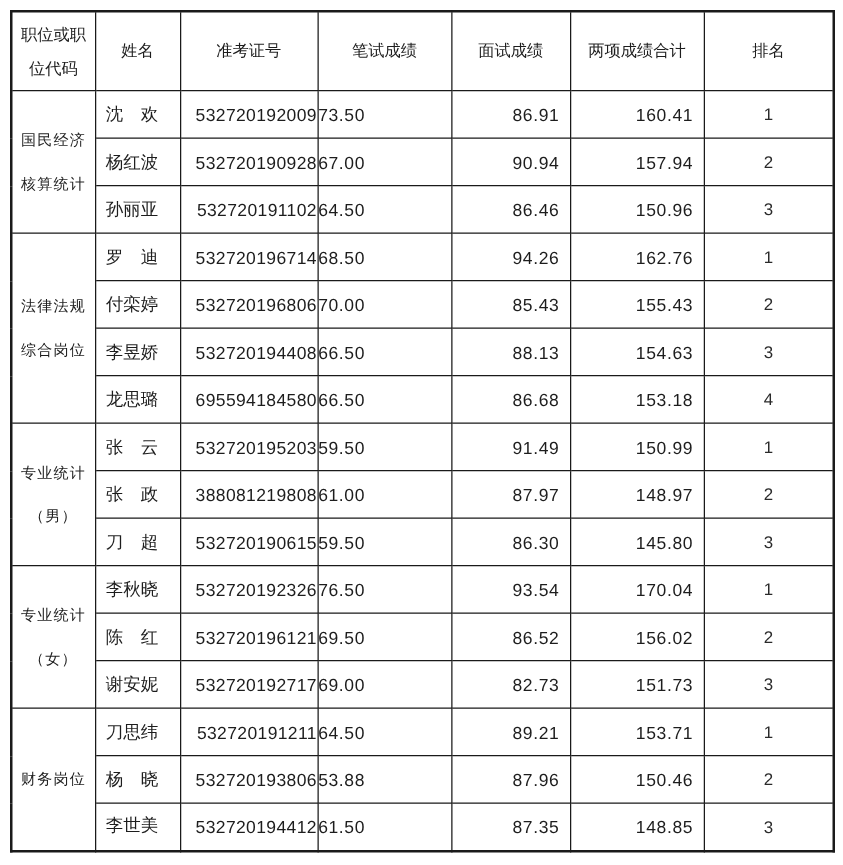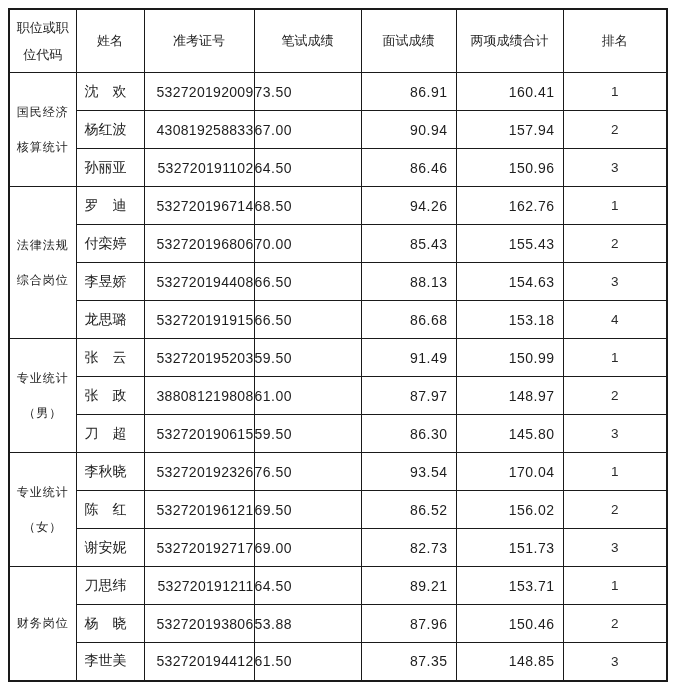--- a/index.html
+++ b/index.html
@@ -107,21 +107,21 @@
 核算统计</td>
           <td class="name-cell">沈　欢</td>
           <td class="ticket-cell">532720192009</td>
           <td class="written-cell">73.50</td>
           <td class="interview-cell">86.91</td>
           <td class="total-cell">160.41</td>
           <td class="rank-cell">1</td>
         </tr>
         <tr>
           <td class="name-cell">杨红波</td>
-          <td class="ticket-cell">430819258833</td>
+          <td class="ticket-cell">532720190928</td>
           <td class="written-cell">67.00</td>
           <td class="interview-cell">90.94</td>
           <td class="total-cell">157.94</td>
           <td class="rank-cell">2</td>
         </tr>
         <tr>
           <td class="name-cell">孙丽亚</td>
           <td class="ticket-cell">532720191102</td>
           <td class="written-cell">64.50</td>
           <td class="interview-cell">86.46</td>
@@ -149,21 +149,21 @@
         <tr>
           <td class="name-cell">李昱娇</td>
           <td class="ticket-cell">532720194408</td>
           <td class="written-cell">66.50</td>
           <td class="interview-cell">88.13</td>
           <td class="total-cell">154.63</td>
           <td class="rank-cell">3</td>
         </tr>
         <tr>
           <td class="name-cell">龙思璐</td>
-          <td class="ticket-cell">532720191915</td>
+          <td class="ticket-cell">695594184580</td>
           <td class="written-cell">66.50</td>
           <td class="interview-cell">86.68</td>
           <td class="total-cell">153.18</td>
           <td class="rank-cell">4</td>
         </tr>
         <tr>
           <td class="pos-cell" rowspan="3">专业统计
 （男）</td>
           <td class="name-cell">张　云</td>
           <td class="ticket-cell">532720195203</td>

